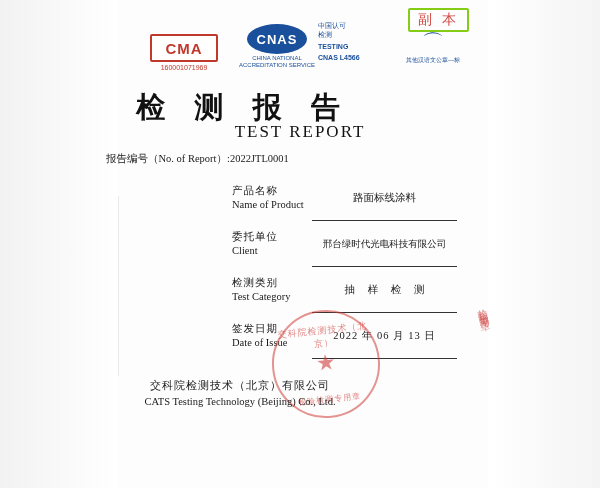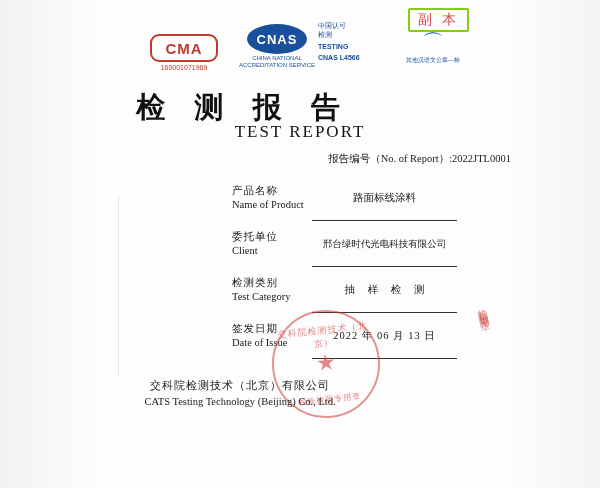--- a/index.html
+++ b/index.html
@@ -51,21 +51,21 @@
 
   
   .cma {
     position: absolute;
     left: 0px; top: 18px;
     width: 68px;
     text-align: center;
   }
   .cma-box {
     border: 2px solid #c0392b;
-    border-radius: 9px;
+    border-radius: 2px;
     height: 24px;
     display: flex;
     align-items: center;
     justify-content: center;
     background: #fff;
   }
   .cma-text {
     color: #c0392b;
     font-family: "Liberation Sans", sans-serif;
     font-weight: bold;
@@ -176,24 +176,24 @@
     font-size: 17px;
     letter-spacing: 2px;
     color: #111;
   }
 
   
   .report-no {
     position: absolute;
     left: 0; top: 152px;
     width: 511px;
-    text-align: right;
+    text-align: left;
     font-size: 10.5px;
     color: #1a1a1a;
-    padding-left: 70px;
+    padding-left: 106px;
     box-sizing: border-box;
   }
 
   
   .fields {
     position: absolute;
     left: 188px;
     top: 184px;
     width: 232px;
   }

